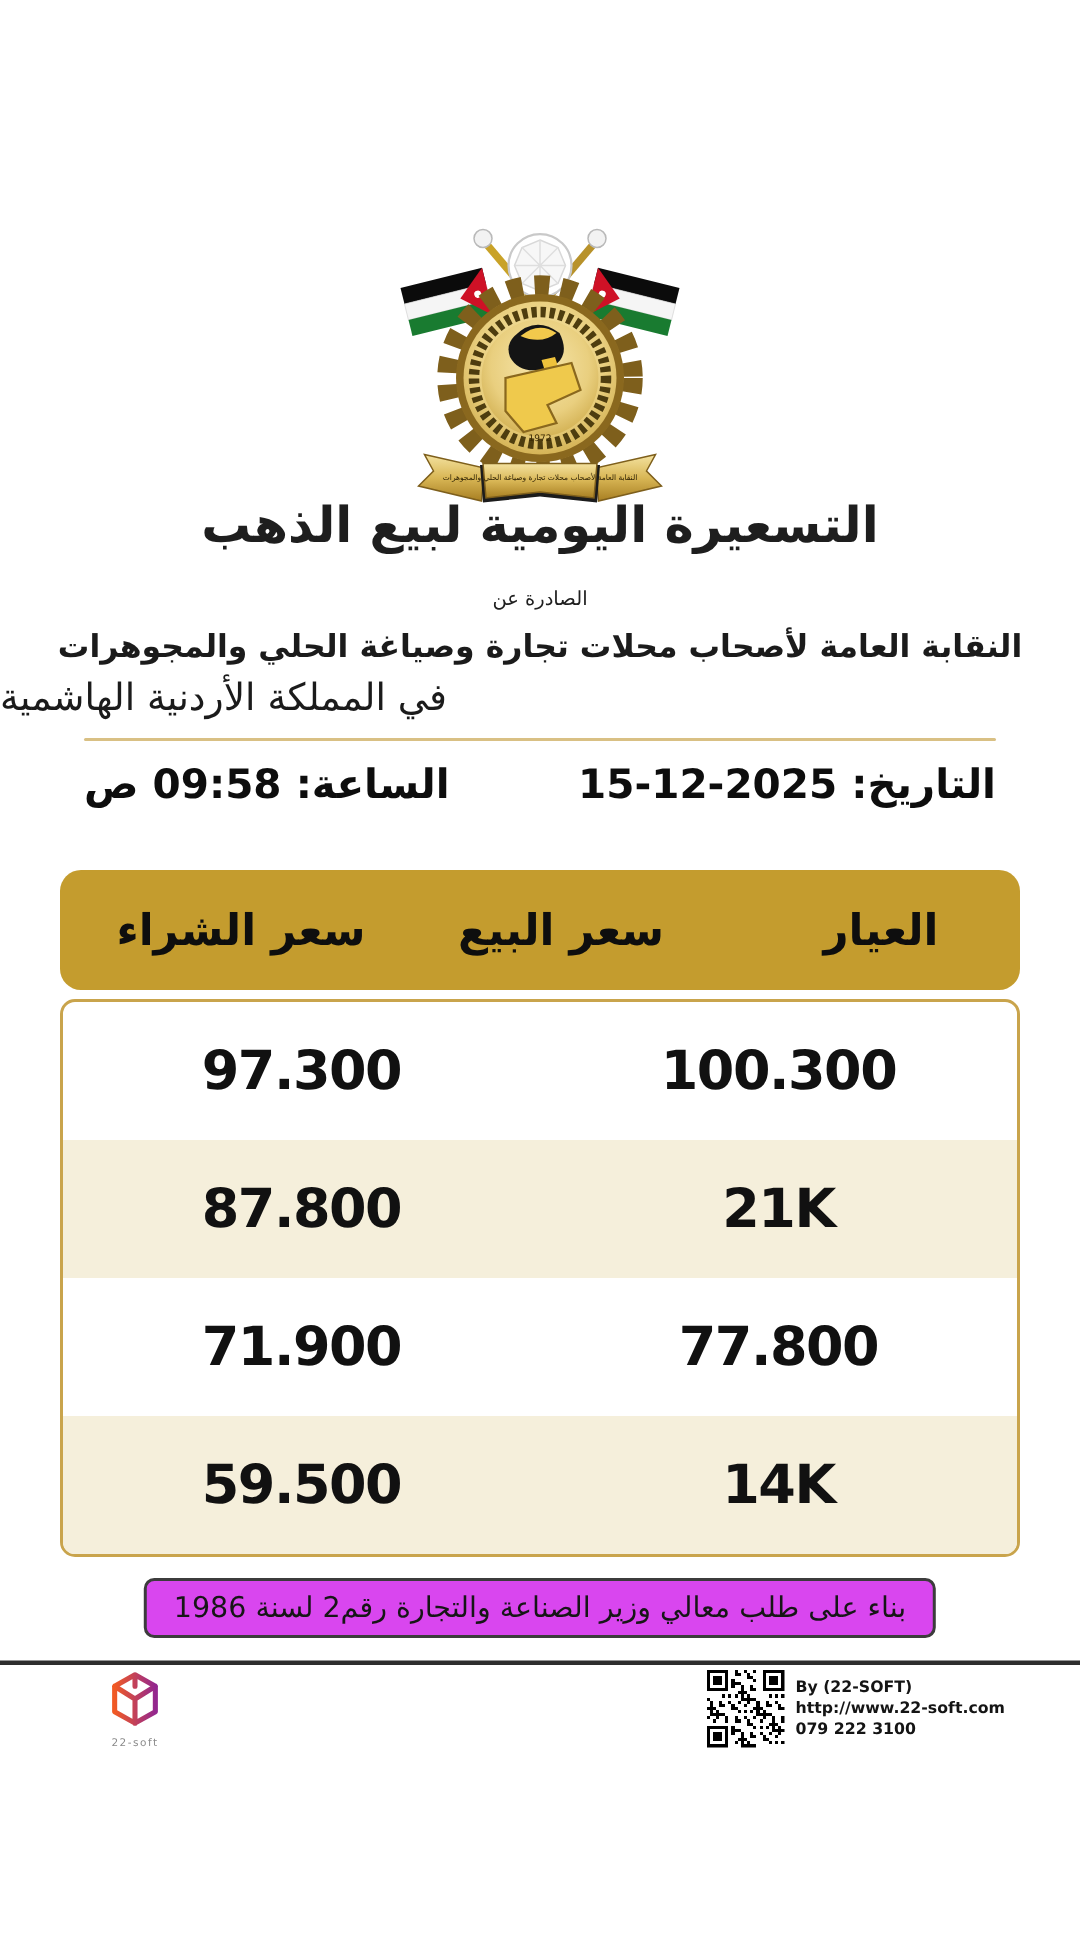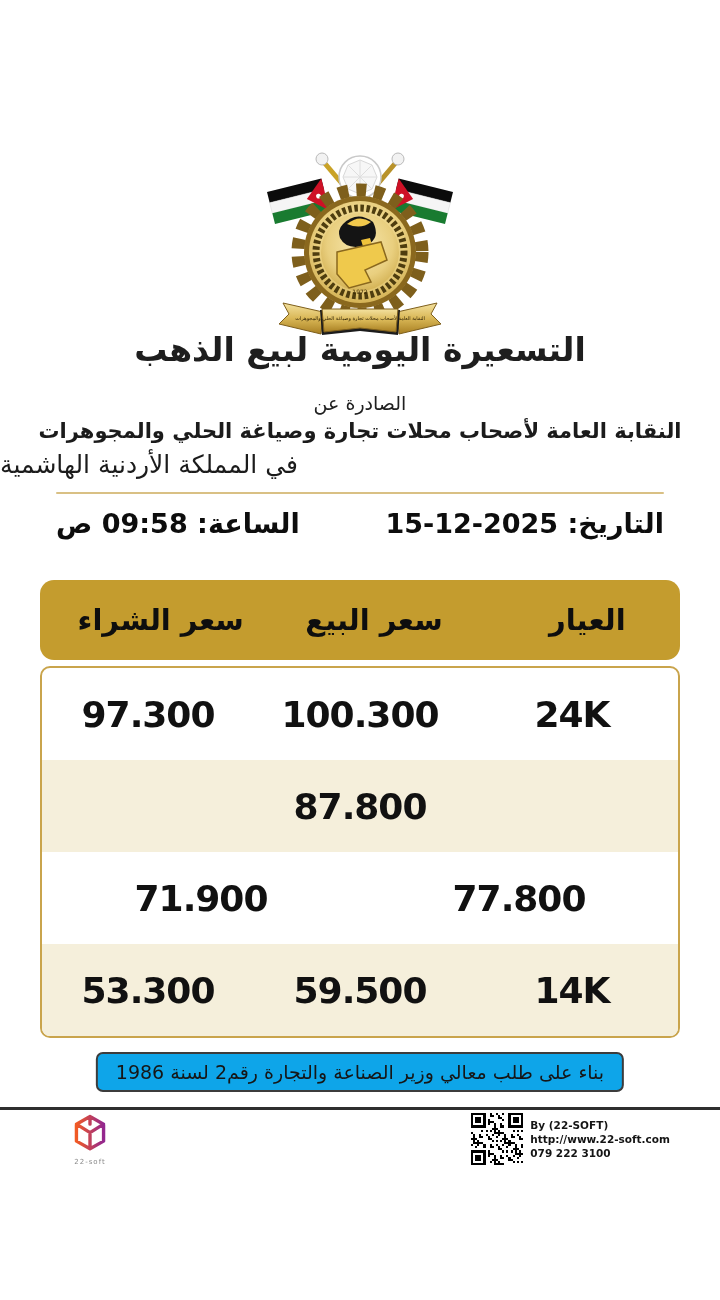--- a/index.html
+++ b/index.html
@@ -10,21 +10,21 @@
   }
   
   .emblem { position:absolute; top:140px; left:50%; transform:translateX(-50%); width:190px; height:200px; }
   
   .title {
     position:absolute; top:330px; left:0; width:100%; text-align:center;
     direction:rtl; font-size:33px; font-weight:700; color:#1e1e1e; letter-spacing:0;
   }
   .issued-by {
     position:absolute; top:392px; left:0; width:100%; text-align:center;
-    direction:rtl; font-size:19px; color:#202020;
+    direction:rtl; font-size:13px; color:#202020;
   }
   .issuer {
     position:absolute; top:419px; left:0; width:100%; text-align:center;
     direction:rtl; font-size:21px; font-weight:600; color:#1b1b1b;
   }
   .region {
     position:absolute; top:450px; left:0; width:100%; text-align:left;
     direction:rtl; font-size:25px; color:#1b1b1b;
   }
   .divider {
@@ -52,21 +52,21 @@
   .price-row { height:92px; display:flex; direction:rtl; align-items:center; }
   .price-row.alt { background:#F5EFDB; }
   .price-row .cell {
     flex:1; text-align:center; font-size:36px; font-weight:800; color:#111111;
     letter-spacing:-1px; direction:ltr;
   }
   
   .note-box {
     position:absolute; top:1052px; left:50%; transform:translateX(-50%);
     border:2px solid #3c3c3c; border-radius:7px; padding:7px 18px;
-    direction:rtl; font-size:19px; color:#161616; white-space:nowrap; background:#0ea5e9;
+    direction:rtl; font-size:19px; color:#161616; white-space:nowrap; background:#d946ef;
   }
   
   .bottom-rule { position:absolute; top:1107px; left:0; width:720px; height:3px; background:#2e2e2e; }
   .credit-left { position:absolute; top:1114px; left:60px; width:60px; text-align:center; }
   .credit-left .caption { font-size:7px; color:#8a8a8a; margin-top:1px; letter-spacing:1px; }
   .credit-right { position:absolute; top:1113px; right:50px; display:flex; gap:7px; align-items:flex-start; }
   .credit-text { font-size:10.5px; line-height:14px; color:#141414; font-weight:600; direction:ltr; padding-top:5px; }
 </style>
 </head>
 <body>
@@ -165,35 +165,34 @@
   </div>
 
   <div class="table-header" style="background:#C49C2E;">
     <div class="cell">العيار</div>
     <div class="cell">سعر البيع</div>
     <div class="cell">سعر الشراء</div>
   </div>
 
   <div class="table-body">
     <div class="price-row">
-      <div class="cell">24K</div>
       <div class="cell">100.300</div>
       <div class="cell">97.300</div>
     </div>
     <div class="price-row alt">
+      <div class="cell">21K</div>
       <div class="cell">87.800</div>
     </div>
     <div class="price-row">
       <div class="cell">77.800</div>
       <div class="cell">71.900</div>
     </div>
     <div class="price-row alt">
       <div class="cell">14K</div>
       <div class="cell">59.500</div>
-      <div class="cell">53.300</div>
     </div>
   </div>
 
   <div class="note-box">بناء على طلب معالي وزير الصناعة والتجارة رقم2 لسنة 1986</div>
 
   <div class="bottom-rule"></div>
 
   <div class="credit-left">
     <svg viewBox="0 0 40 46" width="34" height="39">
       <defs>

